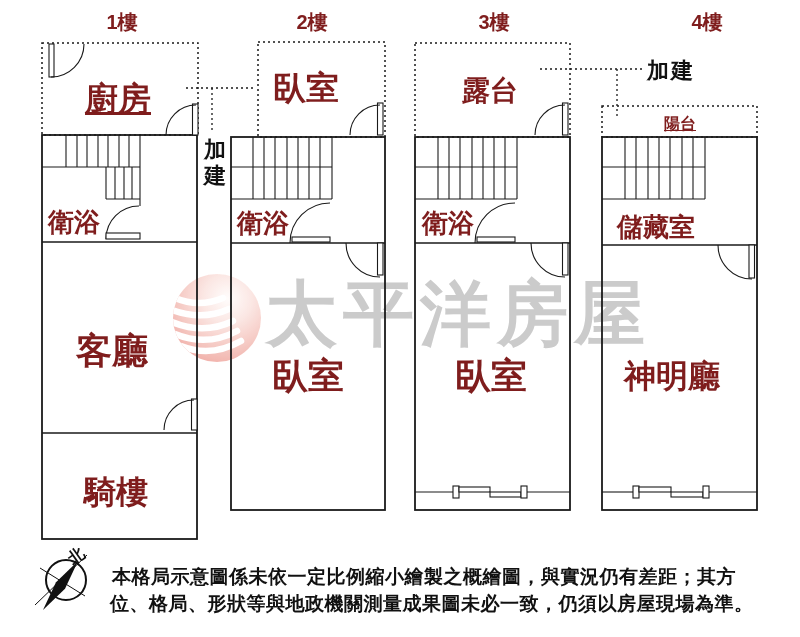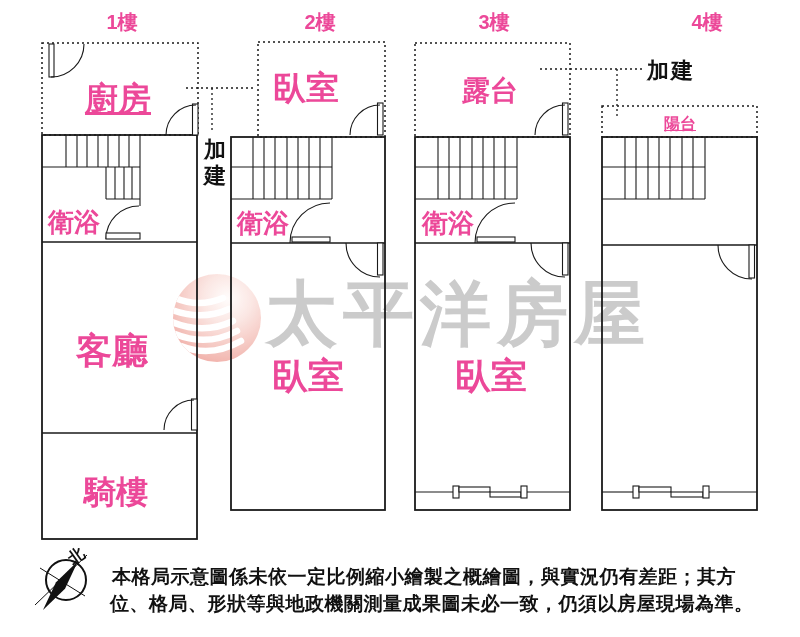--- a/index.html
+++ b/index.html
@@ -3,21 +3,21 @@
 <meta charset="utf-8">
 <style>
   html,body{margin:0;padding:0;background:#fff;}
   .page{position:relative;width:800px;height:637px;background:#ffffff;overflow:hidden;
         font-family:"Liberation Sans","DejaVu Sans",sans-serif;color:#111;}
   .layer{position:absolute;left:0;top:0;}
   
   .wm-text{position:absolute;left:266px;top:279px;font-family:"Liberation Serif","DejaVu Serif",serif;
            font-weight:bold;font-size:71px;line-height:71px;letter-spacing:6px;color:#cbcbcb;white-space:nowrap;}
   
-  .lbl{position:absolute;font-weight:bold;white-space:nowrap;transform:translateX(-50%);color:#ec4899;}
+  .lbl{position:absolute;font-weight:bold;white-space:nowrap;transform:translateX(-50%);color:#7f1d1d;}
   .floor-title{font-size:20px;}
   .vtext{position:absolute;font-weight:bold;width:26px;font-size:22px;line-height:26px;
          word-break:break-all;text-align:center;color:#111;}
   .htext{position:absolute;font-weight:bold;font-size:22px;letter-spacing:2px;color:#111;}
   .disc{position:absolute;font-size:19px;font-weight:bold;letter-spacing:0.5px;color:#111;white-space:nowrap;}
   svg{display:block;}
 </style>
 </head>
 <body>
 
@@ -192,38 +192,40 @@
         <line x1="709" y1="492" x2="757" y2="492"></line>
         <rect x="633" y="486" width="6" height="12" fill="#fff"></rect>
         <rect x="639" y="487" width="32" height="5" fill="#fff"></rect>
         <rect x="671" y="492" width="32" height="5" fill="#fff"></rect>
         <rect x="703" y="486" width="6" height="12" fill="#fff"></rect>
       </g>
     </g>
   </svg>
 
   <div class="lbl floor-title" style="left:122px;top:9px;">1樓</div>
-  <div class="lbl floor-title" style="left:320px;top:9px;">2樓</div>
+  <div class="lbl floor-title" style="left:312px;top:9px;">2樓</div>
   <div class="lbl floor-title" style="left:494px;top:9px;">3樓</div>
   <div class="lbl floor-title" style="left:682px;top:9px;margin-left:25px;">4樓</div>
 
   <div class="lbl" style="left:118px;top:77px;font-size:33px;text-decoration:underline;">廚房</div>
   <div class="lbl" style="left:74px;top:205px;font-size:26px;">衛浴</div>
   <div class="lbl" style="left:116px;top:471px;font-size:32px;">騎樓</div>
   <div class="lbl" style="left:112px;top:327px;font-size:36px;">客廳</div>
 
   <div class="lbl" style="left:306px;top:66px;font-size:33px;">臥室</div>
   <div class="lbl" style="left:263px;top:206px;font-size:26px;">衛浴</div>
   <div class="lbl" style="left:308px;top:352px;font-size:36px;">臥室</div>
 
   <div class="lbl" style="left:490px;top:72px;font-size:28px;">露台</div>
   <div class="lbl" style="left:448px;top:206px;font-size:26px;">衛浴</div>
   <div class="lbl" style="left:491px;top:352px;font-size:36px;">臥室</div>
 
   <div class="lbl" style="left:680px;top:114px;font-size:16px;text-decoration:underline;">陽台</div>
+  <div class="lbl" style="left:656px;top:210px;font-size:26px;">儲藏室</div>
+  <div class="lbl" style="left:672px;top:355px;font-size:32px;">神明廳</div>
 
   <div class="vtext" style="left:202px;top:137px;">加建</div>
   <div class="htext" style="left:647px;top:56px;">加建</div>
 
   <svg style="position:absolute;left:25px;top:543px;" width="70" height="75" viewBox="0 0 70 75">
     <circle cx="41" cy="37" r="20" stroke="#111" stroke-width="2" fill="none"></circle>
     <line x1="10" y1="62" x2="62" y2="12" stroke="#111" stroke-width="1"></line>
     <line x1="15" y1="25" x2="60" y2="53" stroke="#111" stroke-width="1"></line>
     <polygon points="53,18 40,45.7 18,67 31,39.3" fill="#111"></polygon>
     <text x="43" y="19" font-size="16" font-weight="bold" fill="#111" stroke="none" font-family="'Liberation Sans','DejaVu Sans',sans-serif" transform="rotate(-35 50 13)">北</text>

